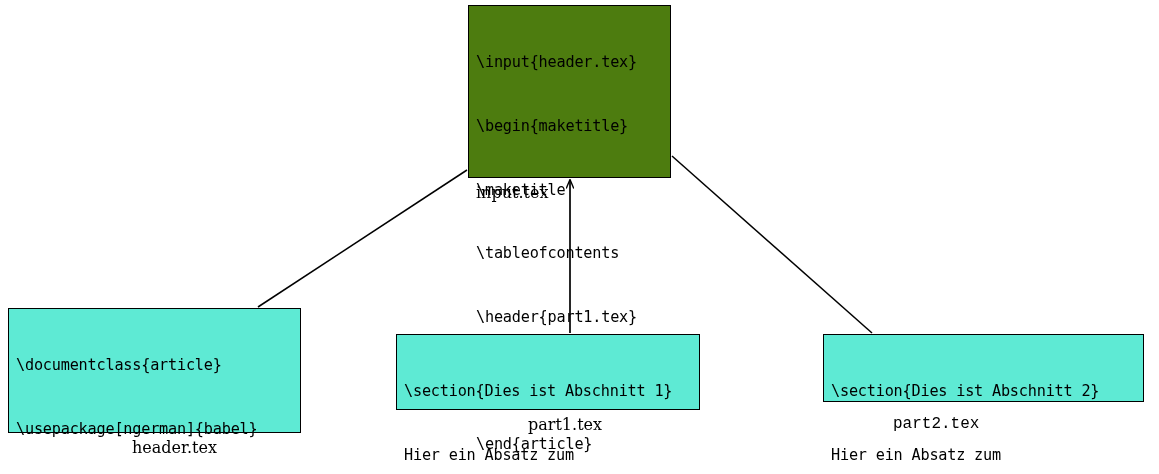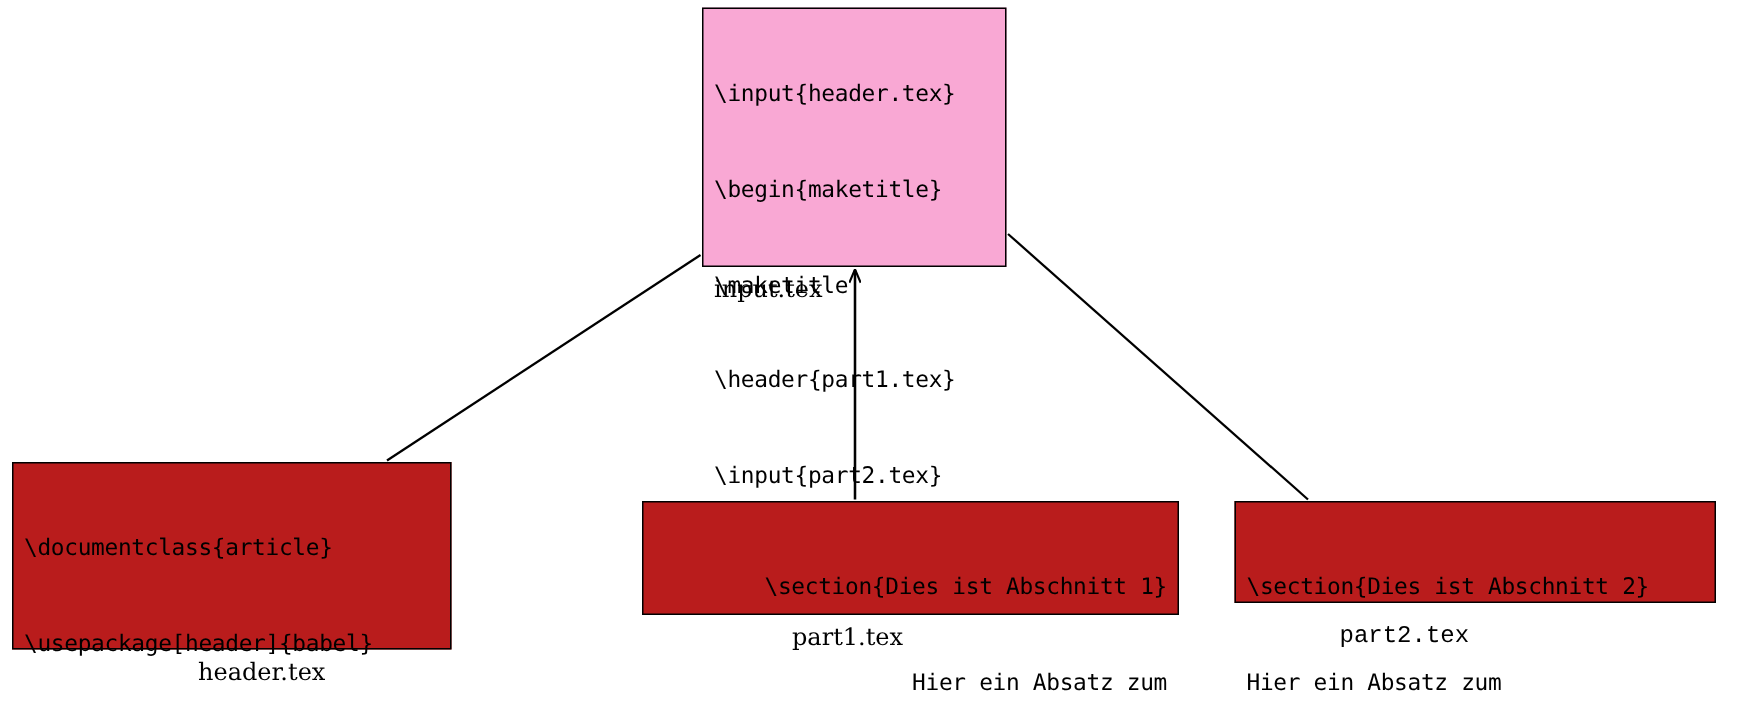--- a/index.html
+++ b/index.html
@@ -28,39 +28,39 @@
     border: 1.6px solid #000000;
     font-family: "DejaVu Sans Mono", "Liberation Mono", monospace;
     font-size: 15.2px;
     line-height: 21.2px;
     color: #000000;
     white-space: pre;
     padding: 4px 7px 5px 7px;
     letter-spacing: -0.2px;
   }
   .node-box.filled {
-    background: #f9a8d4;
+    background: #4d7c0f;
   }
   .node-box.plain {
-    background: #b91c1c;
+    background: #5eead4;
   }
   .code-line {
     display: block;
     white-space: pre;
   }
   .node-label {
     position: absolute;
     font-family: "DejaVu Serif", "Liberation Serif", serif;
     font-size: 16px;
     color: #000000;
     white-space: nowrap;
   }
   #box-main   { left: 468px; top: 5px;   width: 203px; height: 173px; }
   #box-header { left: 8px;   top: 308px; width: 293px; height: 125px; }
-  #box-part1  { left: 428px; top: 334px; width: 358px; height: 76px; text-align: right;  }
+  #box-part1  { left: 396px; top: 334px; width: 304px; height: 76px;  }
   #box-part2  { left: 823px; top: 334px; width: 321px; height: 68px;  }
   #label-main   { left: 476px; top: 183px; }
   #label-header { left: 110px; top: 438px; margin-left: 22px; }
   #label-part1  { left: 528px; top: 415px; text-align: right; }
   #label-part2  { left: 893px; top: 415px; font-family: Liberation Mono, monospace; }
 </style>
 </head>
 <body>
 
 <div id="canvas">
@@ -73,29 +73,30 @@
     </defs>
     <line x1="258" y1="307" x2="467" y2="170" stroke="#000000" stroke-width="1.5"></line>
     <line x1="570" y1="333" x2="570" y2="180" stroke="#000000" stroke-width="1.7" marker-end="url(#arrowhead)"></line>
     <line x1="672" y1="156" x2="872" y2="333" stroke="#000000" stroke-width="1.5"></line>
   </svg>
 
   <div class="node-box filled" id="box-main">
     <span class="code-line">\input{header.tex}</span>
     <span class="code-line">\begin{maketitle}</span>
     <span class="code-line">\maketitle</span>
+    <span class="code-line">\tableofcontents</span>
     <span class="code-line">\header{part1.tex}</span>
     <span class="code-line">\input{part2.tex}</span>
     <span class="code-line">\end{article}</span>
   </div>
   <div class="node-label" id="label-main">input.tex</div>
 
   <div class="node-box plain" id="box-header">
     <span class="code-line">\documentclass{article}</span>
-    <span class="code-line">\usepackage[header]{babel}</span>
+    <span class="code-line">\usepackage[ngerman]{babel}</span>
     
     
     
   </div>
   <div class="node-label" id="label-header">header.tex</div>
 
   <div class="node-box plain" id="box-part1">
     <span class="code-line">\section{Dies ist Abschnitt 1}</span>
     <span class="code-line">Hier ein Absatz zum</span>
     

